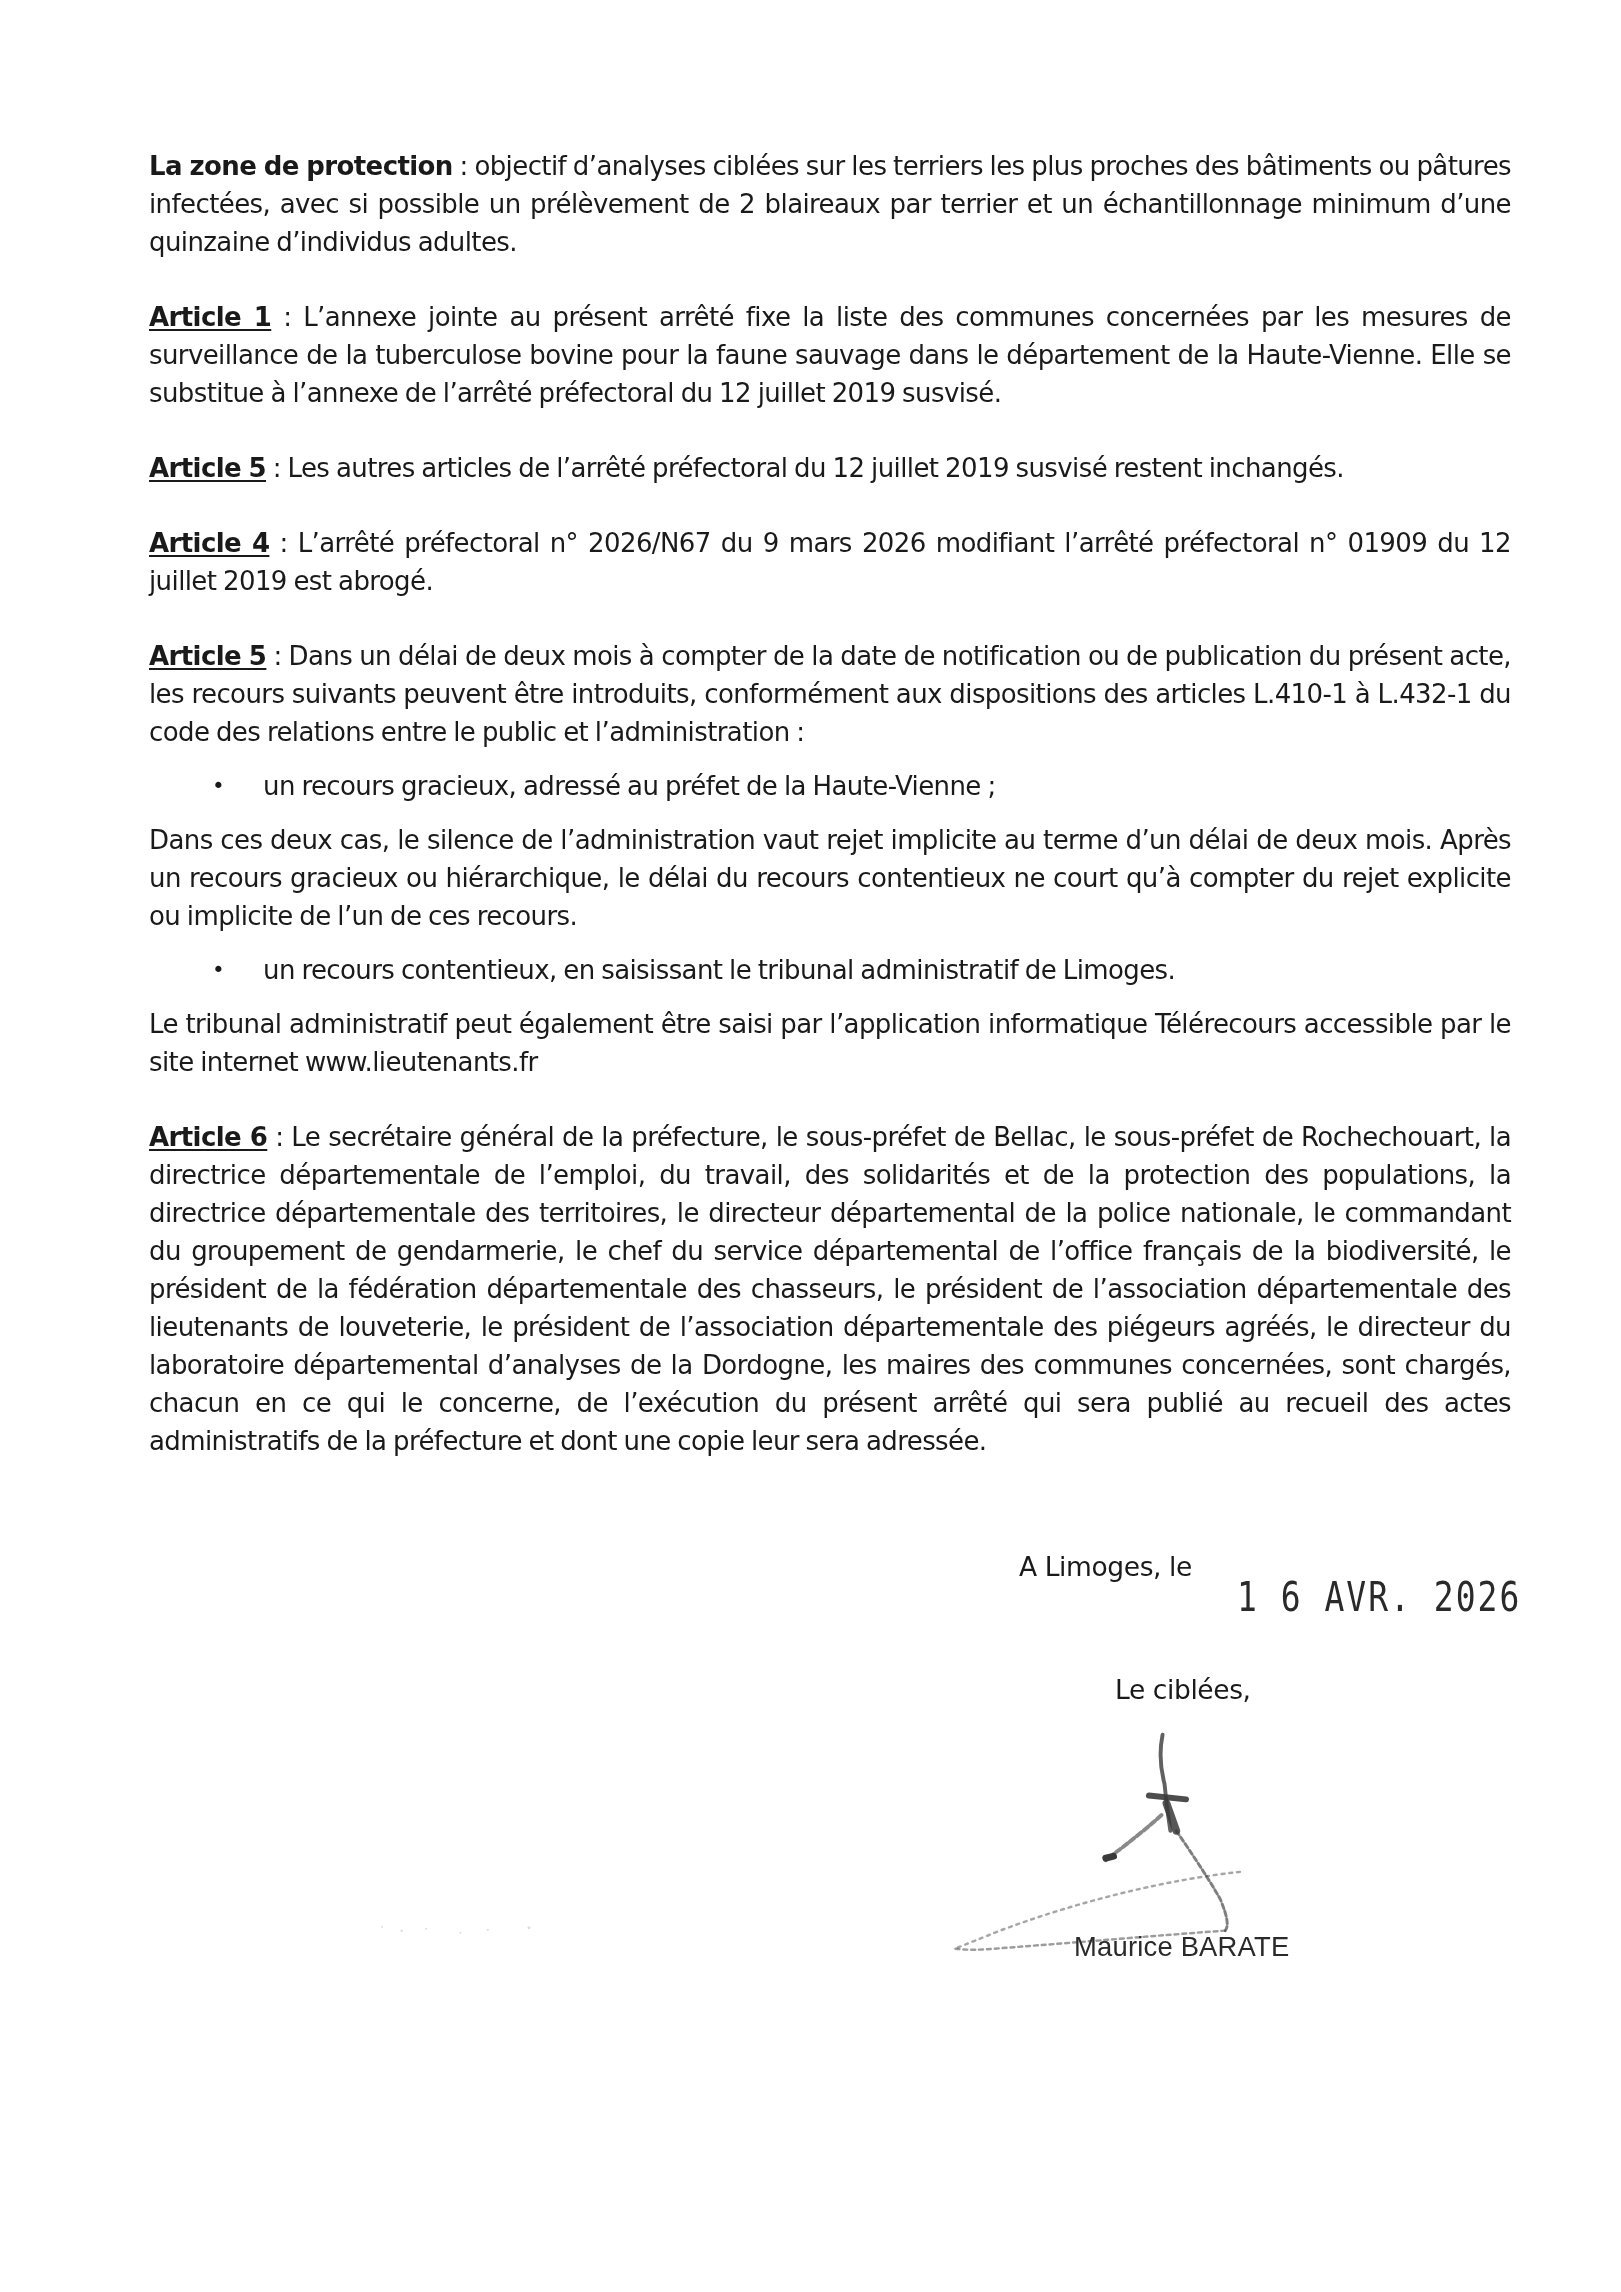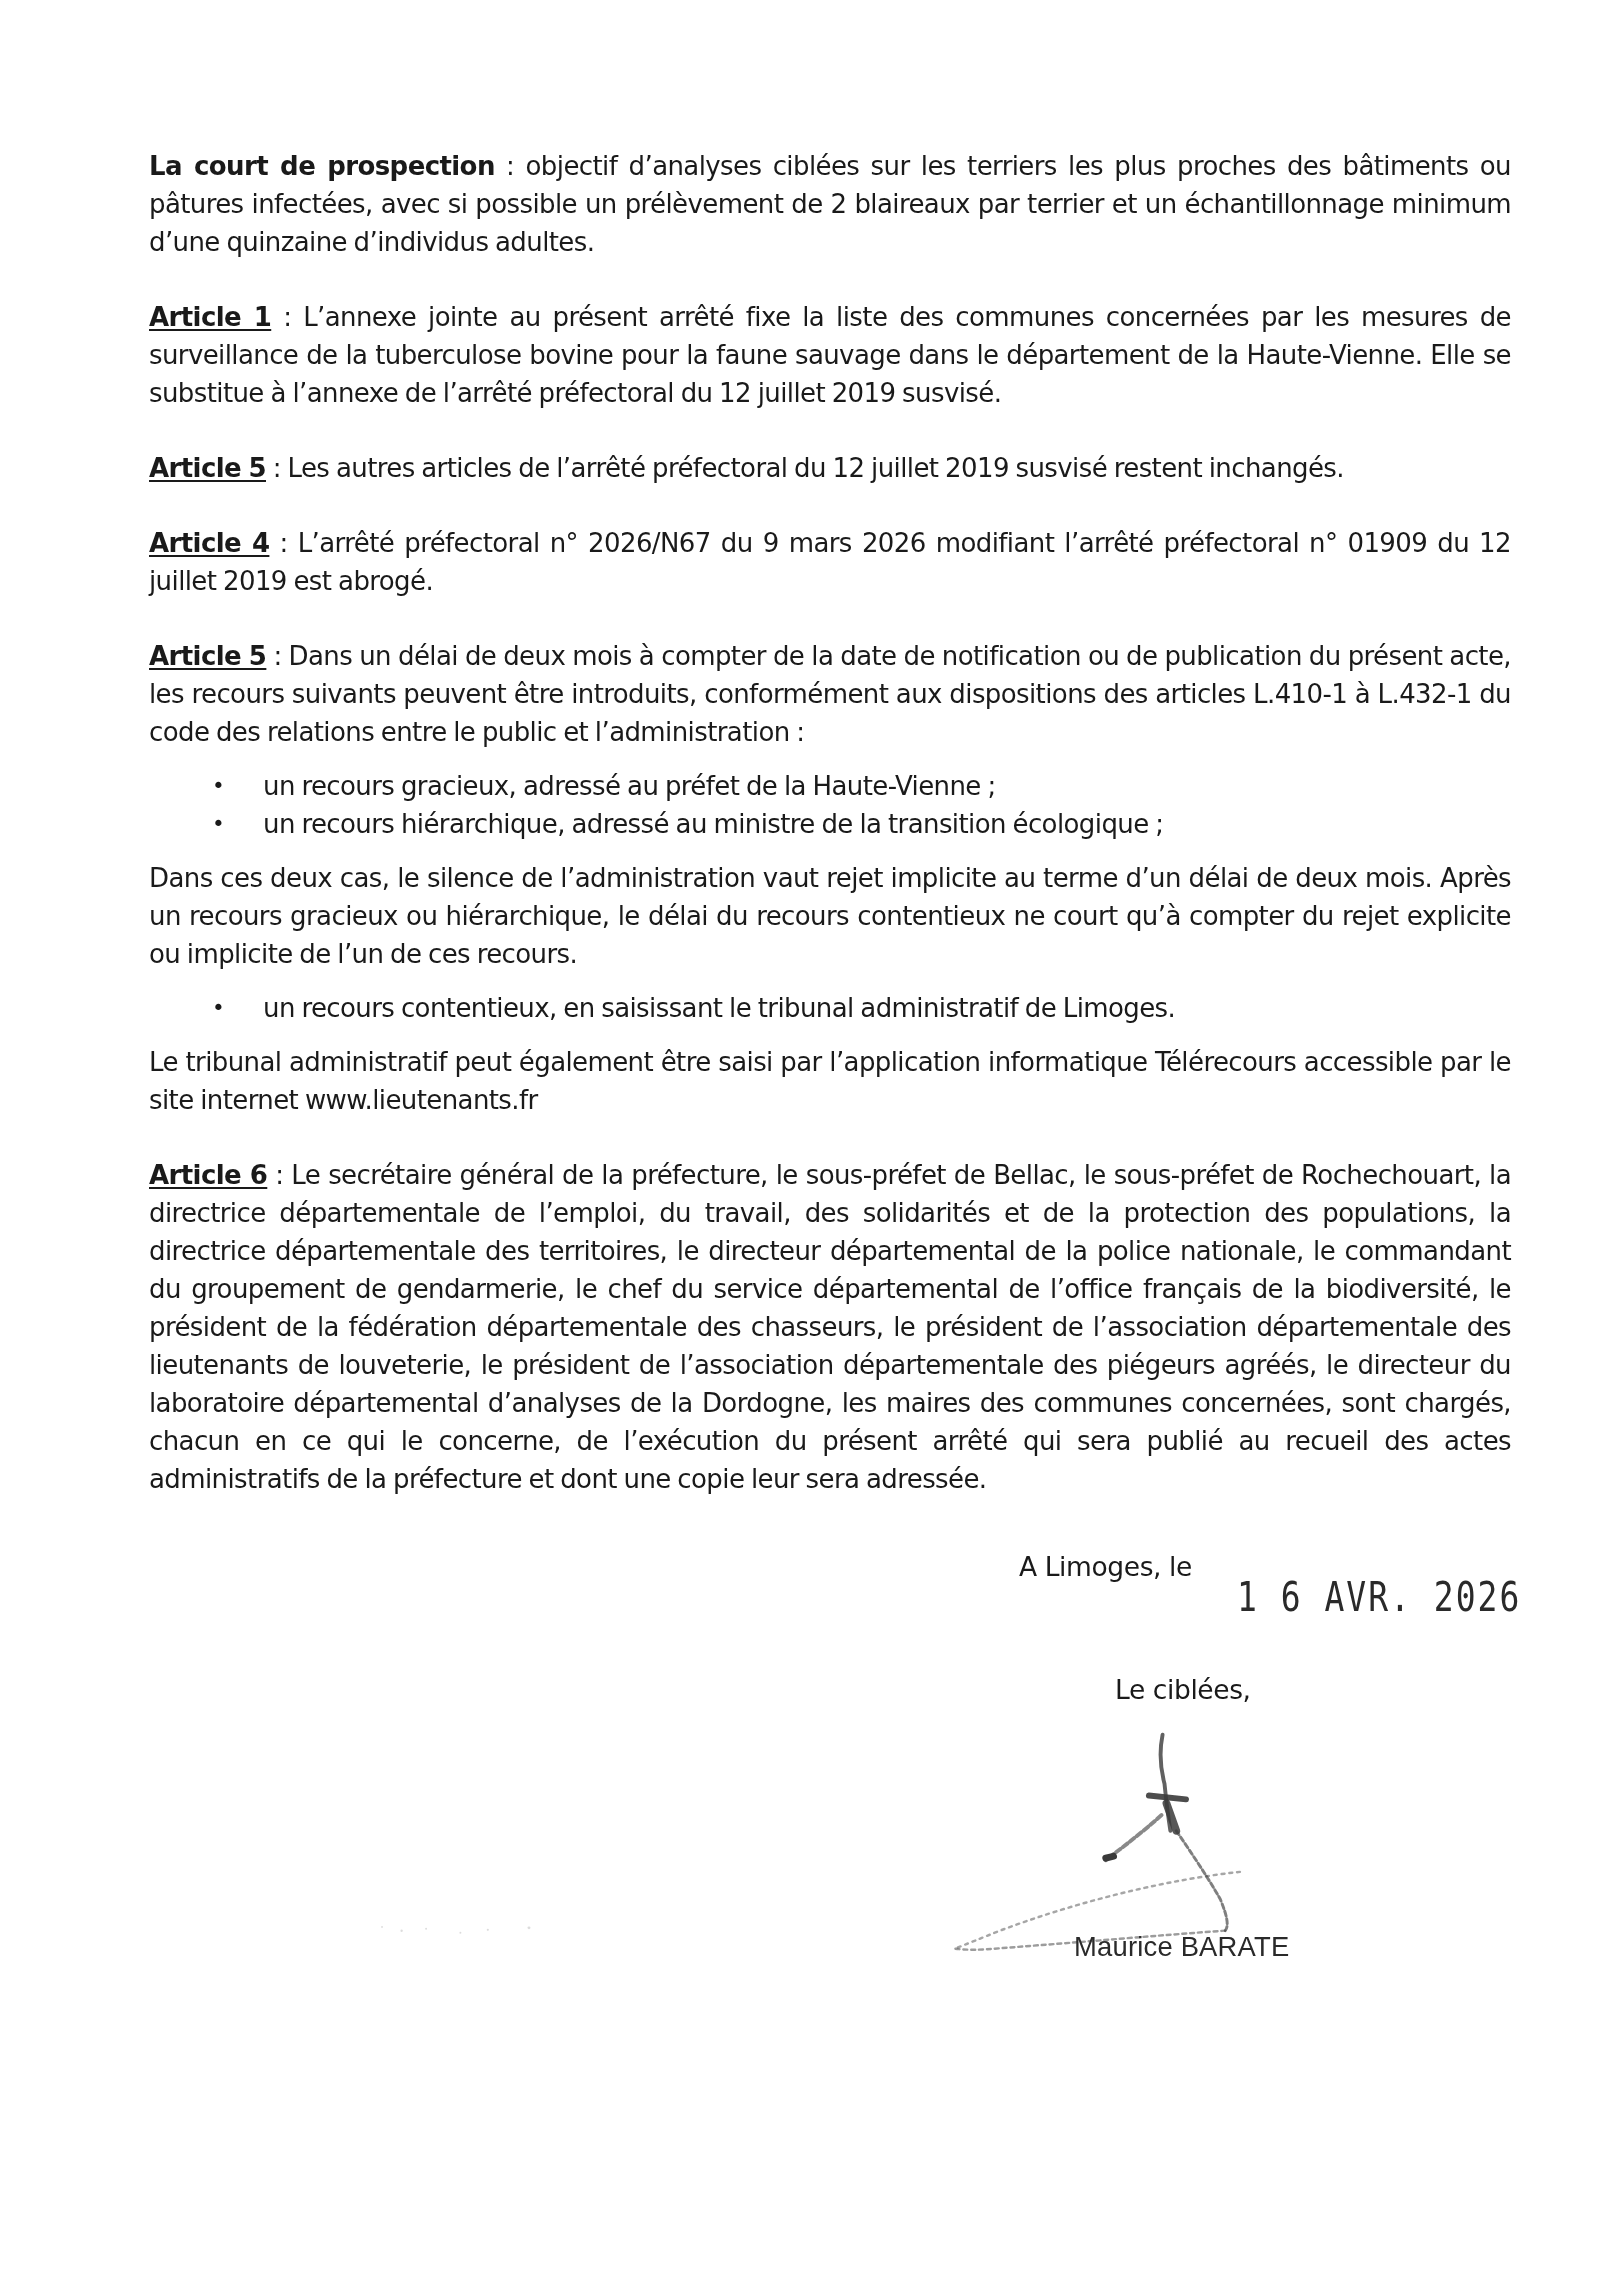--- a/index.html
+++ b/index.html
@@ -103,42 +103,41 @@
     height: 19.6px;
     opacity: 0.25;
   }
 </style>
 </head>
 <body>
 
 <div class="page">
 
   <p class="para">
-    <span class="bold">La court de prospection</span><span> : </span><span>objectif d’analyses ciblées sur les terriers les plus proches des bâtiments ou pâtures infectées, avec si possible un prélèvement de 2 blaireaux par terrier et un échantillonnage minimum d’une quinzaine d’individus adultes.</span>
+    <span class="bold">La zone de protection</span><span> : </span><span>objectif d’analyses ciblées sur les terriers les plus proches des bâtiments ou pâtures infectées, avec si possible un prélèvement de 2 blaireaux par terrier et un échantillonnage minimum d’une quinzaine d’individus adultes.</span>
   </p>
 
   <p class="para">
     <span class="art-label">Article 1</span><span> : </span><span>L’annexe jointe au présent arrêté fixe la liste des communes concernées par les mesures de surveillance de la tuberculose bovine pour la faune sauvage dans le département de la Haute-Vienne. Elle se substitue à l’annexe de l’arrêté préfectoral du 12 juillet 2019 susvisé.</span>
   </p>
 
   <p class="para">
     <span class="art-label">Article 5</span><span> : </span><span>Les autres articles de l’arrêté préfectoral du 12 juillet 2019 susvisé restent inchangés.</span>
   </p>
 
   <p class="para">
     <span class="art-label">Article 4</span><span> : </span><span>L’arrêté préfectoral n° 2026/N67 du 9 mars 2026 modifiant l’arrêté préfectoral n° 01909 du 12 juillet 2019 est abrogé.</span>
   </p>
 
   <div style="margin-bottom:37px;">
     <p class="para tight">
       <span class="art-label">Article 5</span><span> : </span><span>Dans un délai de deux mois à compter de la date de notification ou de publication du présent acte, les recours suivants peuvent être introduits, conformément aux dispositions des articles L.410-1 à L.432-1 du code des relations entre le public et l’administration :</span>
     </p>
     <ul class="bullets">
       <li>un recours gracieux, adressé au préfet de la Haute-Vienne ;</li>
-      <li>un recours hiérarchique, adressé au ministre de la transition écologique ;</li>
     </ul>
     <p class="para tight">Dans ces deux cas, le silence de l’administration vaut rejet implicite au terme d’un délai de deux mois. Après un recours gracieux ou hiérarchique, le délai du recours contentieux ne court qu’à compter du rejet explicite ou implicite de l’un de ces recours.</p>
     <ul class="bullets">
       <li>un recours contentieux, en saisissant le tribunal administratif de Limoges.</li>
     </ul>
     <p class="para tight">
       <span>Le tribunal administratif peut également être saisi par l’application informatique Télérecours accessible par le site internet </span><a class="link">www.lieutenants.fr</a>
     </p>
   </div>
 

